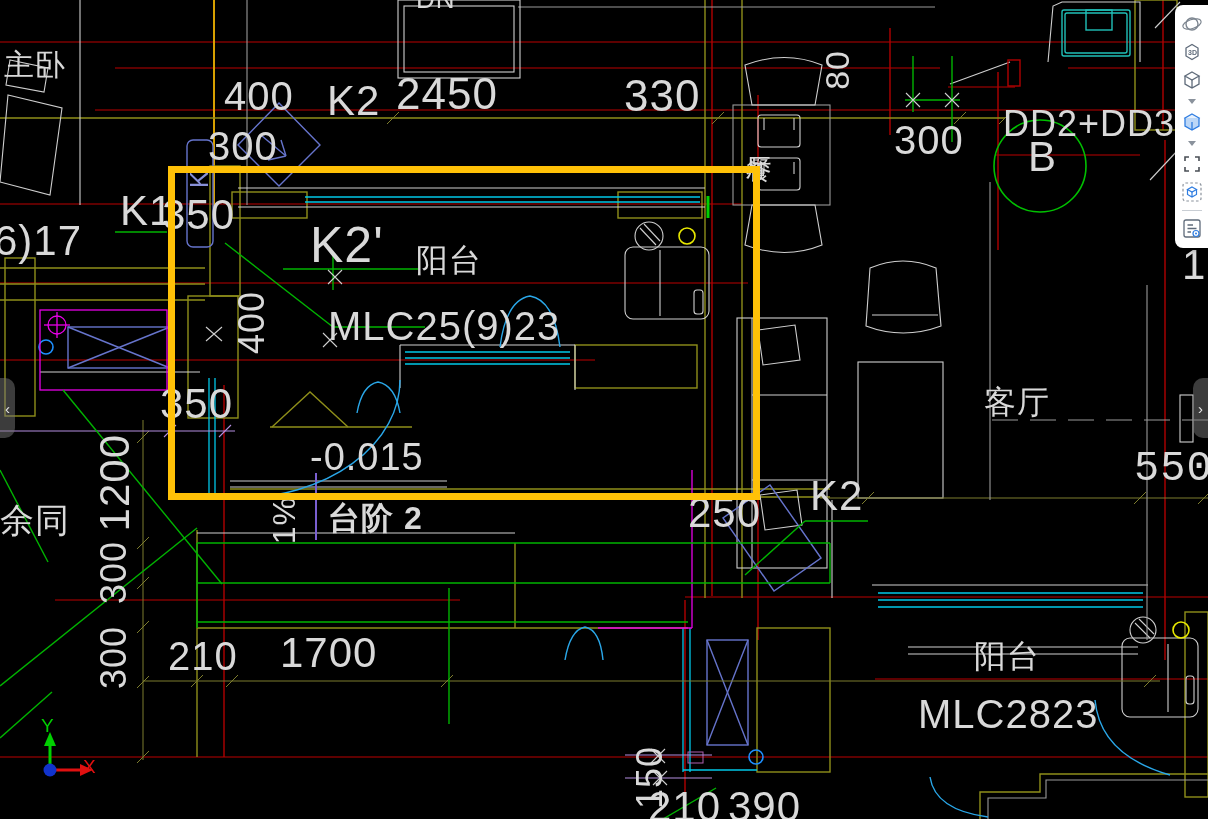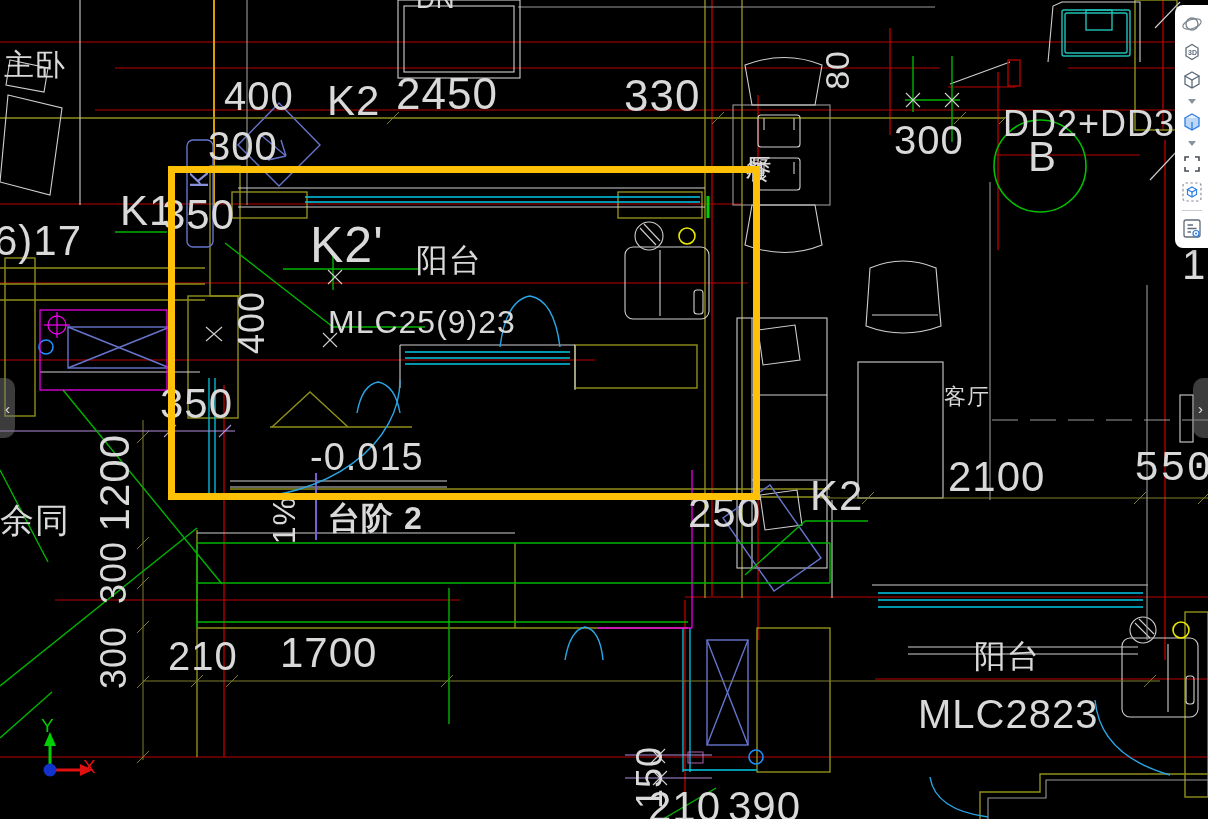--- a/index.html
+++ b/index.html
@@ -312,36 +312,35 @@
       <div class="lbl vlbl" style="left: 820px; top: 50px; font-size: 34px;">80</div>
       <div class="lbl" style="left: 894px; top: 120px; font-size: 40px;">300</div>
       <div class="lbl" style="left: 1003px; top: 106px; font-size: 36px;">DD2+DD3</div>
       <div class="lbl" style="left: 1028px; top: 136px; font-size: 42px;">B</div>
       <div class="lbl" style="left: 1180px; top: 84px; font-size: 42px;">65</div>
       <div class="lbl" style="left: 120px; top: 190px; font-size: 42px;">K1</div>
       <div class="lbl" style="left: 162px; top: 194px; font-size: 42px;">350</div>
       <div class="lbl" style="left: -6px; top: 220px; font-size: 42px;">6)17</div>
       <div class="lbl" style="left: 310px; top: 220px; font-size: 50px;">K2'</div>
       <div class="lbl" style="left: 416px; top: 244px; font-size: 32px;">阳台</div>
-      <div class="lbl" style="left: 328px; top: 306px; font-size: 32px;">MLC25(9)23</div>
+      <div class="lbl" style="left: 328px; top: 306px; font-size: 40px;">MLC25(9)23</div>
       <div class="lbl vlbl" style="left: 234px; top: 291px; font-size: 36px;">400</div>
       <div class="lbl" style="left: 160px; top: 383px; font-size: 42px;">350</div>
       <div class="lbl" style="left: 310px; top: 430px; font-size: 38px; margin-top: 8px;">-0.015</div>
       <div class="lbl vlbl" style="left: 94px; top: 434px; font-size: 42px;">1200</div>
       <div class="lbl" style="left: 0px; top: 503px; font-size: 34px;">余同</div>
       <div class="lbl vlbl" style="left: 96px; top: 541px; font-size: 36px;">300</div>
       <div class="lbl vlbl" style="left: 96px; top: 626px; font-size: 36px;">300</div>
       <div class="lbl" style="left: 168px; top: 636px; font-size: 40px;">210</div>
       <div class="lbl" style="left: 280px; top: 632px; font-size: 42px;">1700</div>
       <div class="lbl vlbl" style="left: 268px; top: 496px; font-size: 32px;">1%</div>
       <div class="lbl" style="left: 328px; top: 502px; font-size: 32px; font-weight: bold;">台阶 2</div>
       <div class="lbl" style="left: 688px; top: 492px; font-size: 42px;">250</div>
       <div class="lbl" style="left: 810px; top: 475px; font-size: 42px;">K2</div>
-      <div class="lbl" style="left: 944px; top: 386px; font-size: 22px;">客厅</div>
-      <div class="lbl" style="left: 948px; top: 456px; font-size: 42px;">2100</div>
+      <div class="lbl" style="left: 944px; top: 386px; font-size: 32px; padding-left: 40px;">客厅</div>
       <div class="lbl" style="left: 1134px; top: 448px; font-size: 42px; font-family: Liberation Mono, monospace;">550</div>
       <div class="lbl" style="left: 1182px; top: 244px; font-size: 42px;">15</div>
       <div class="lbl stlbl" style="left: 746px; top: 136px; font-size: 26px;">餐厅</div>
       <div class="lbl" style="left: 974px; top: 640px; font-size: 32px;">阳台</div>
       <div class="lbl" style="left: 918px; top: 694px; font-size: 40px;">MLC2823</div>
       <div class="lbl vlbl" style="left: 632px; top: 746px; font-size: 36px;">150</div>
       <div class="lbl" style="left: 648px; top: 786px; font-size: 42px;">210</div>
       <div class="lbl" style="left: 728px; top: 786px; font-size: 42px;">390</div>
       <div class="lbl vlbl" style="left: 186px; top: 170px; font-size: 26px; color: rgb(136, 144, 216);">K</div>
       <div class="lbl" style="left: 41px; top: 716px; font-size: 19px; color: rgb(0, 208, 0);">Y</div>

